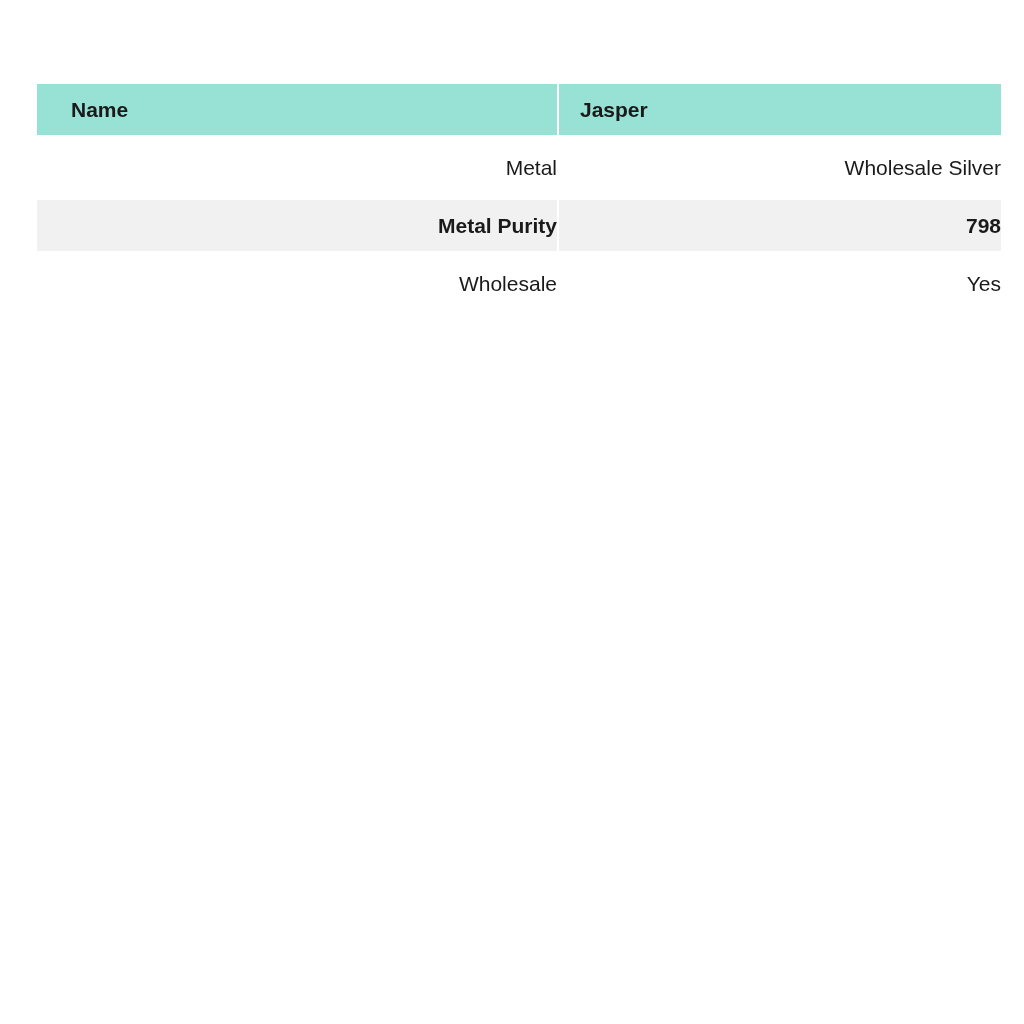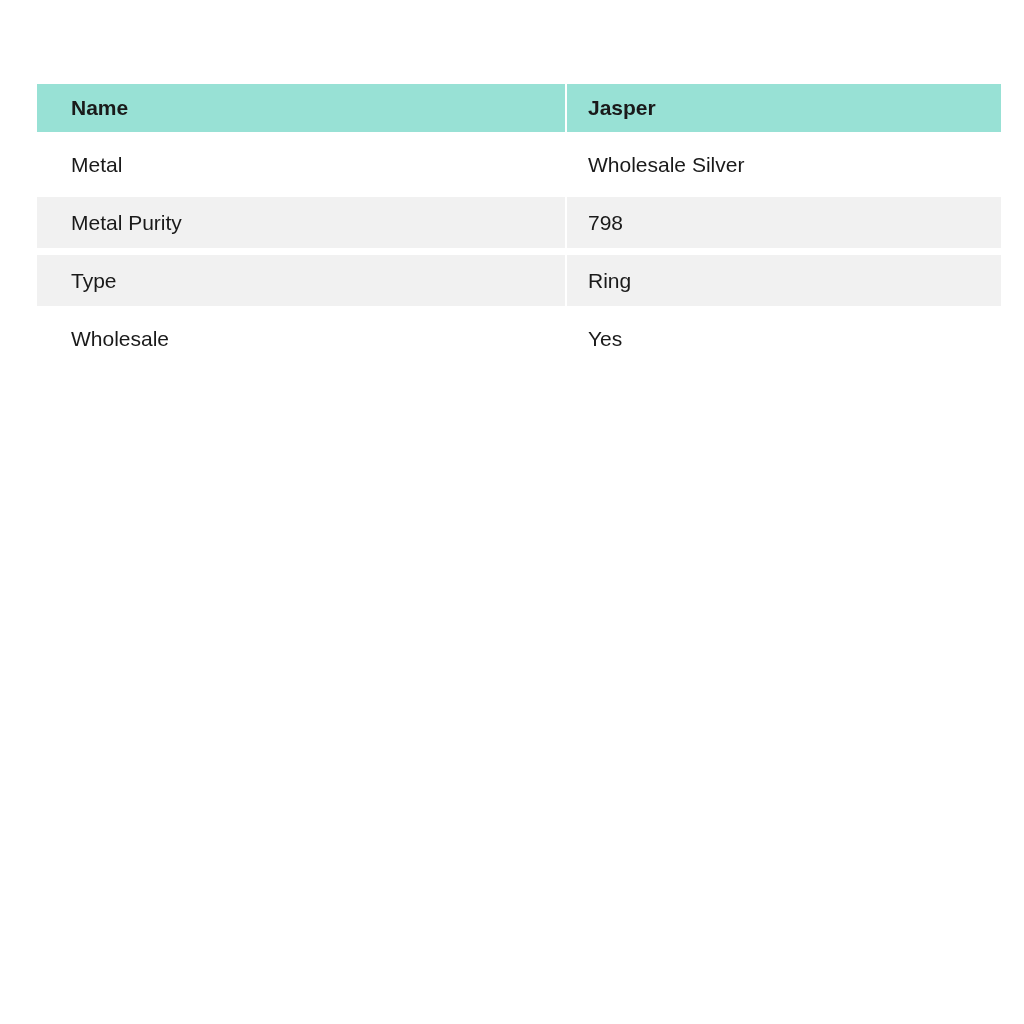--- a/index.html
+++ b/index.html
@@ -19,38 +19,39 @@
     position: absolute;
     left: 35px;
     top: 77px;
     width: 968px;
     border-collapse: separate;
     border-spacing: 2px 7px;
     table-layout: fixed;
   }
   table.attr-table th {
     background: var(--header-bg, #98e1d5);
-    height: 32px;
+    height: 51px;
     text-align: left;
     font-weight: 700;
     font-size: 21px;
     vertical-align: middle;
-    padding: 8px;
+    padding: 0;
   }
   table.attr-table td {
     background: var(--row-bg, #ffffff);
     height: 51px;
-    text-align: left;
+    text-align: right;
     font-weight: 400;
     font-size: 21px;
     vertical-align: middle;
     padding: 0;
   }
   table.attr-table tr.alt td {
     background: var(--row-alt-bg, #f1f1f1);
+    font-weight: bold;
   }
   table.attr-table th:first-child,
   table.attr-table td:first-child {
     width: 486px;
     padding-left: 34px;
   }
   table.attr-table th:last-child,
   table.attr-table td:last-child {
     padding-left: 21px;
   }
@@ -67,22 +68,18 @@
   </thead>
   <tbody id="table-body">
       <tr>
         <td>Metal</td>
         <td>Wholesale Silver</td>
       </tr>
       <tr class="alt">
         <td>Metal Purity</td>
         <td>798</td>
       </tr>
-      <tr class="alt">
-        <td>Type</td>
-        <td>Ring</td>
-      </tr>
       <tr>
         <td>Wholesale</td>
         <td>Yes</td>
       </tr>
     </tbody>
 </table>
 
 </body></html>

